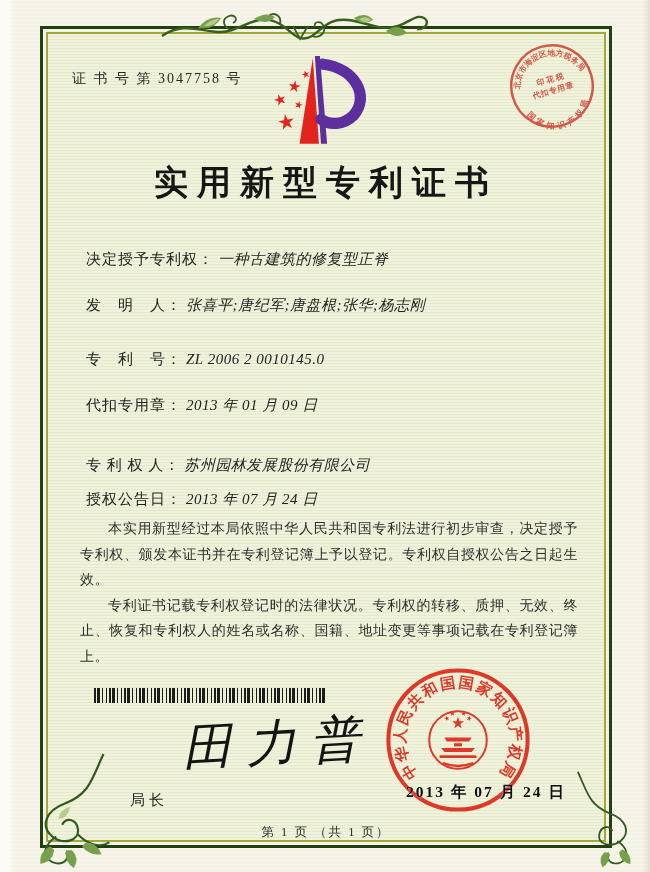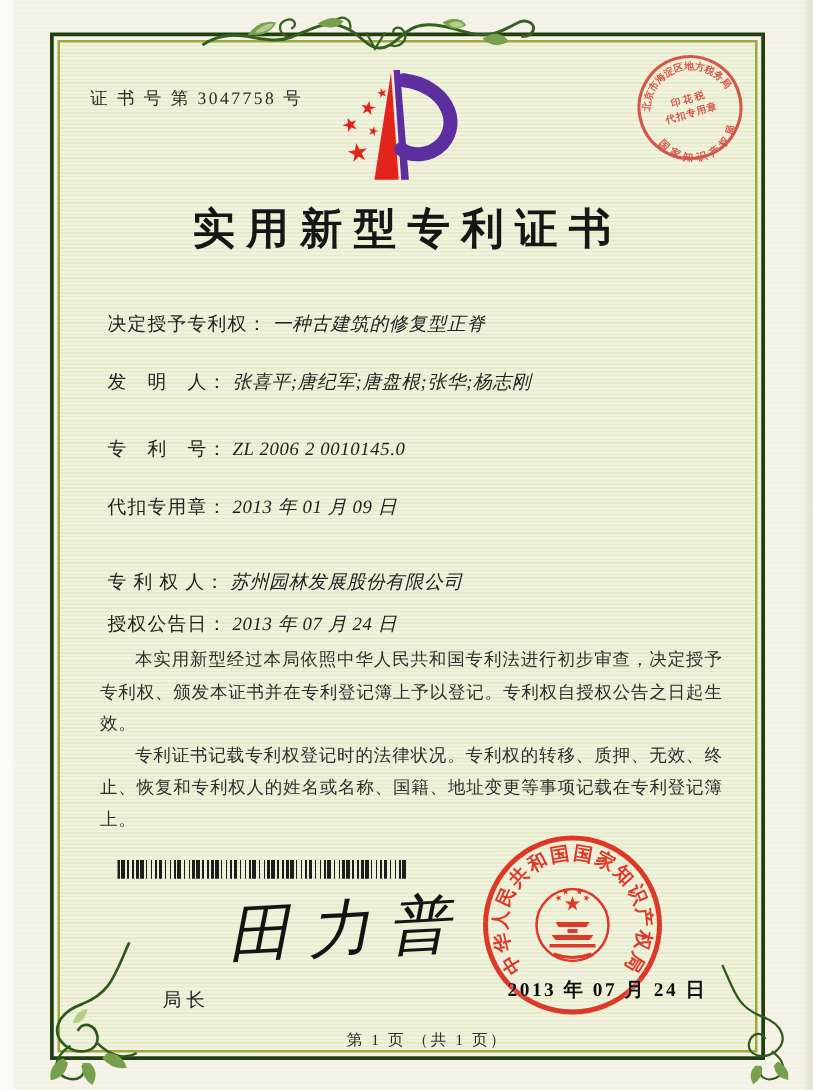--- a/index.html
+++ b/index.html
@@ -78,21 +78,21 @@
     position:absolute; left:382px; top:664px; width:152px; height:152px;
     opacity:.93;
   }
   .seal-date {
     position:absolute; left:406px; top:782px; width:170px;
     font-size:15.5px; font-weight:bold; letter-spacing:2px; color:#0e0e0e;
     text-shadow:0 0 2px rgba(240,242,222,.8); z-index:6; white-space:nowrap;
   }
   .footer-page {
     position:absolute; left:40px; top:824px; width:572px;
-    text-align:center; font-size:12.5px; letter-spacing:2px; color:#2a2a2a;margin-left:16px;
+    text-align:center; font-size:12.5px; letter-spacing:2px; color:#2a2a2a;
   }
   .vine-top { position:absolute; left:158px; top:4px; width:278px; height:44px; }
   .flourish-bl { position:absolute; left:26px; top:750px; width:90px; height:118px; }
   .flourish-br { position:absolute; left:568px; top:768px; width:74px; height:100px; transform:scaleX(-1); }
   svg text { font-family:"Liberation Serif","DejaVu Serif",serif; }
 </style>
 </head>
 <body>
 
 <svg width="0" height="0" style="position:absolute" aria-hidden="true">

